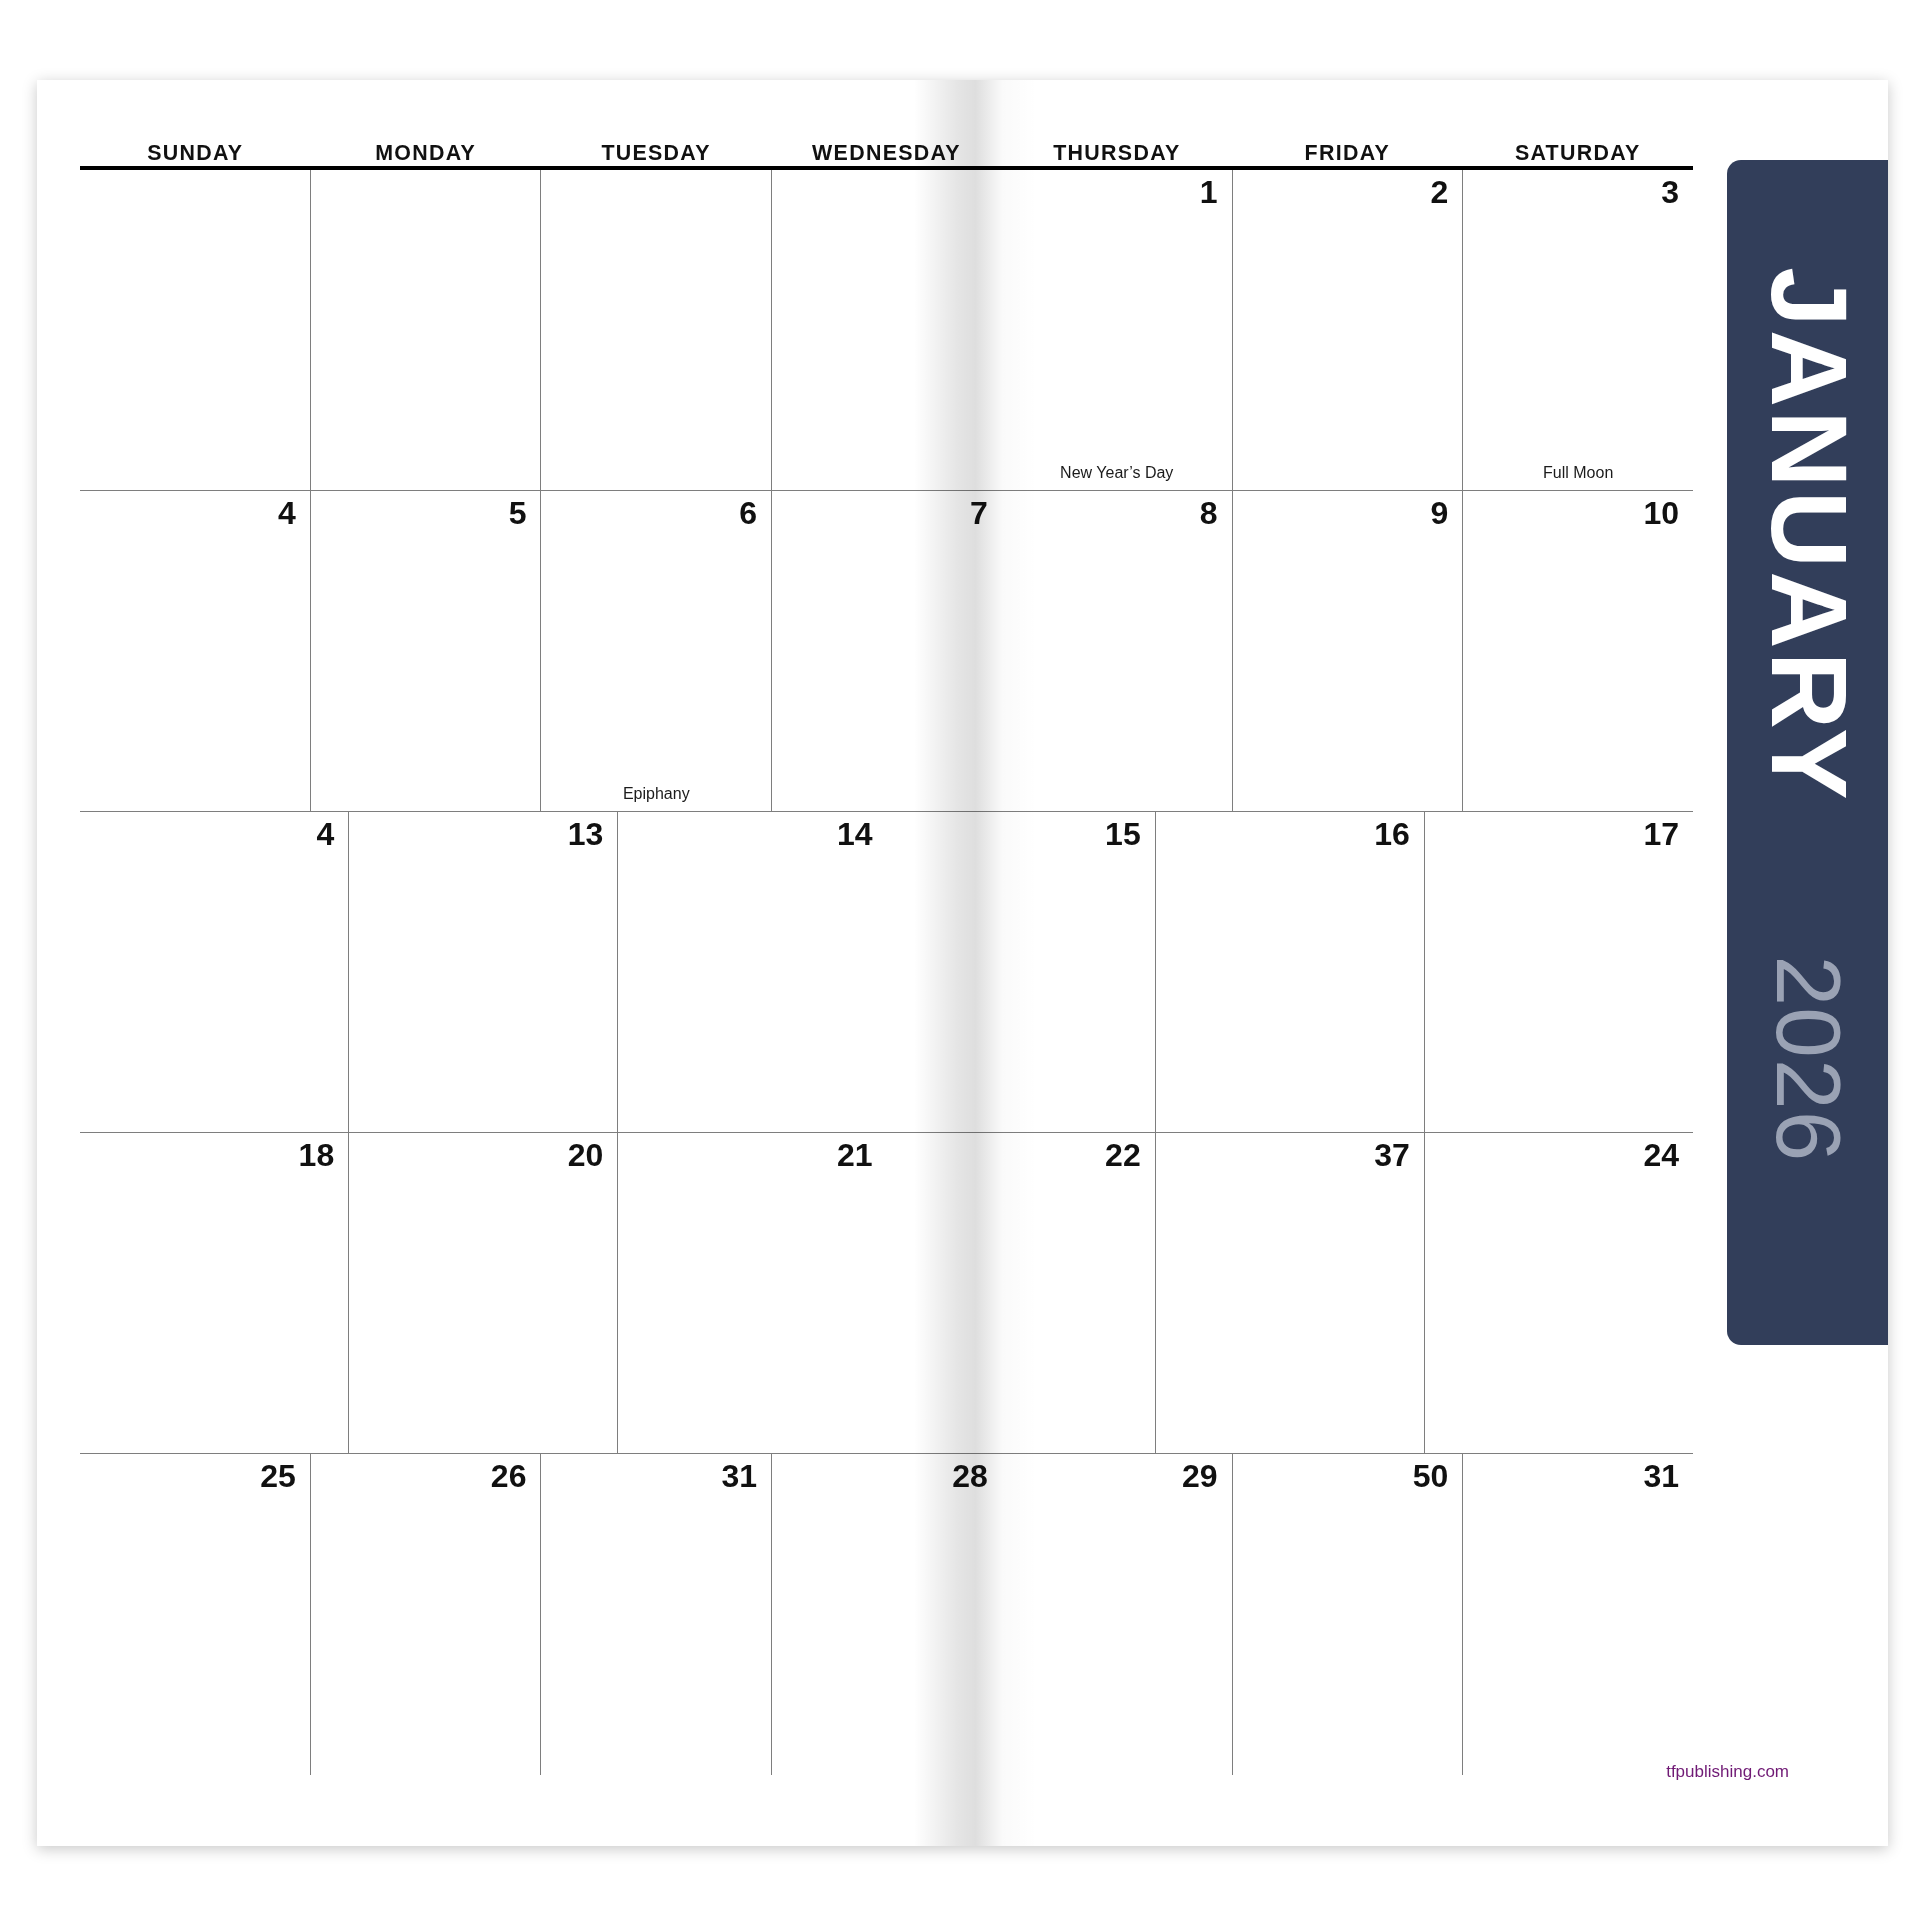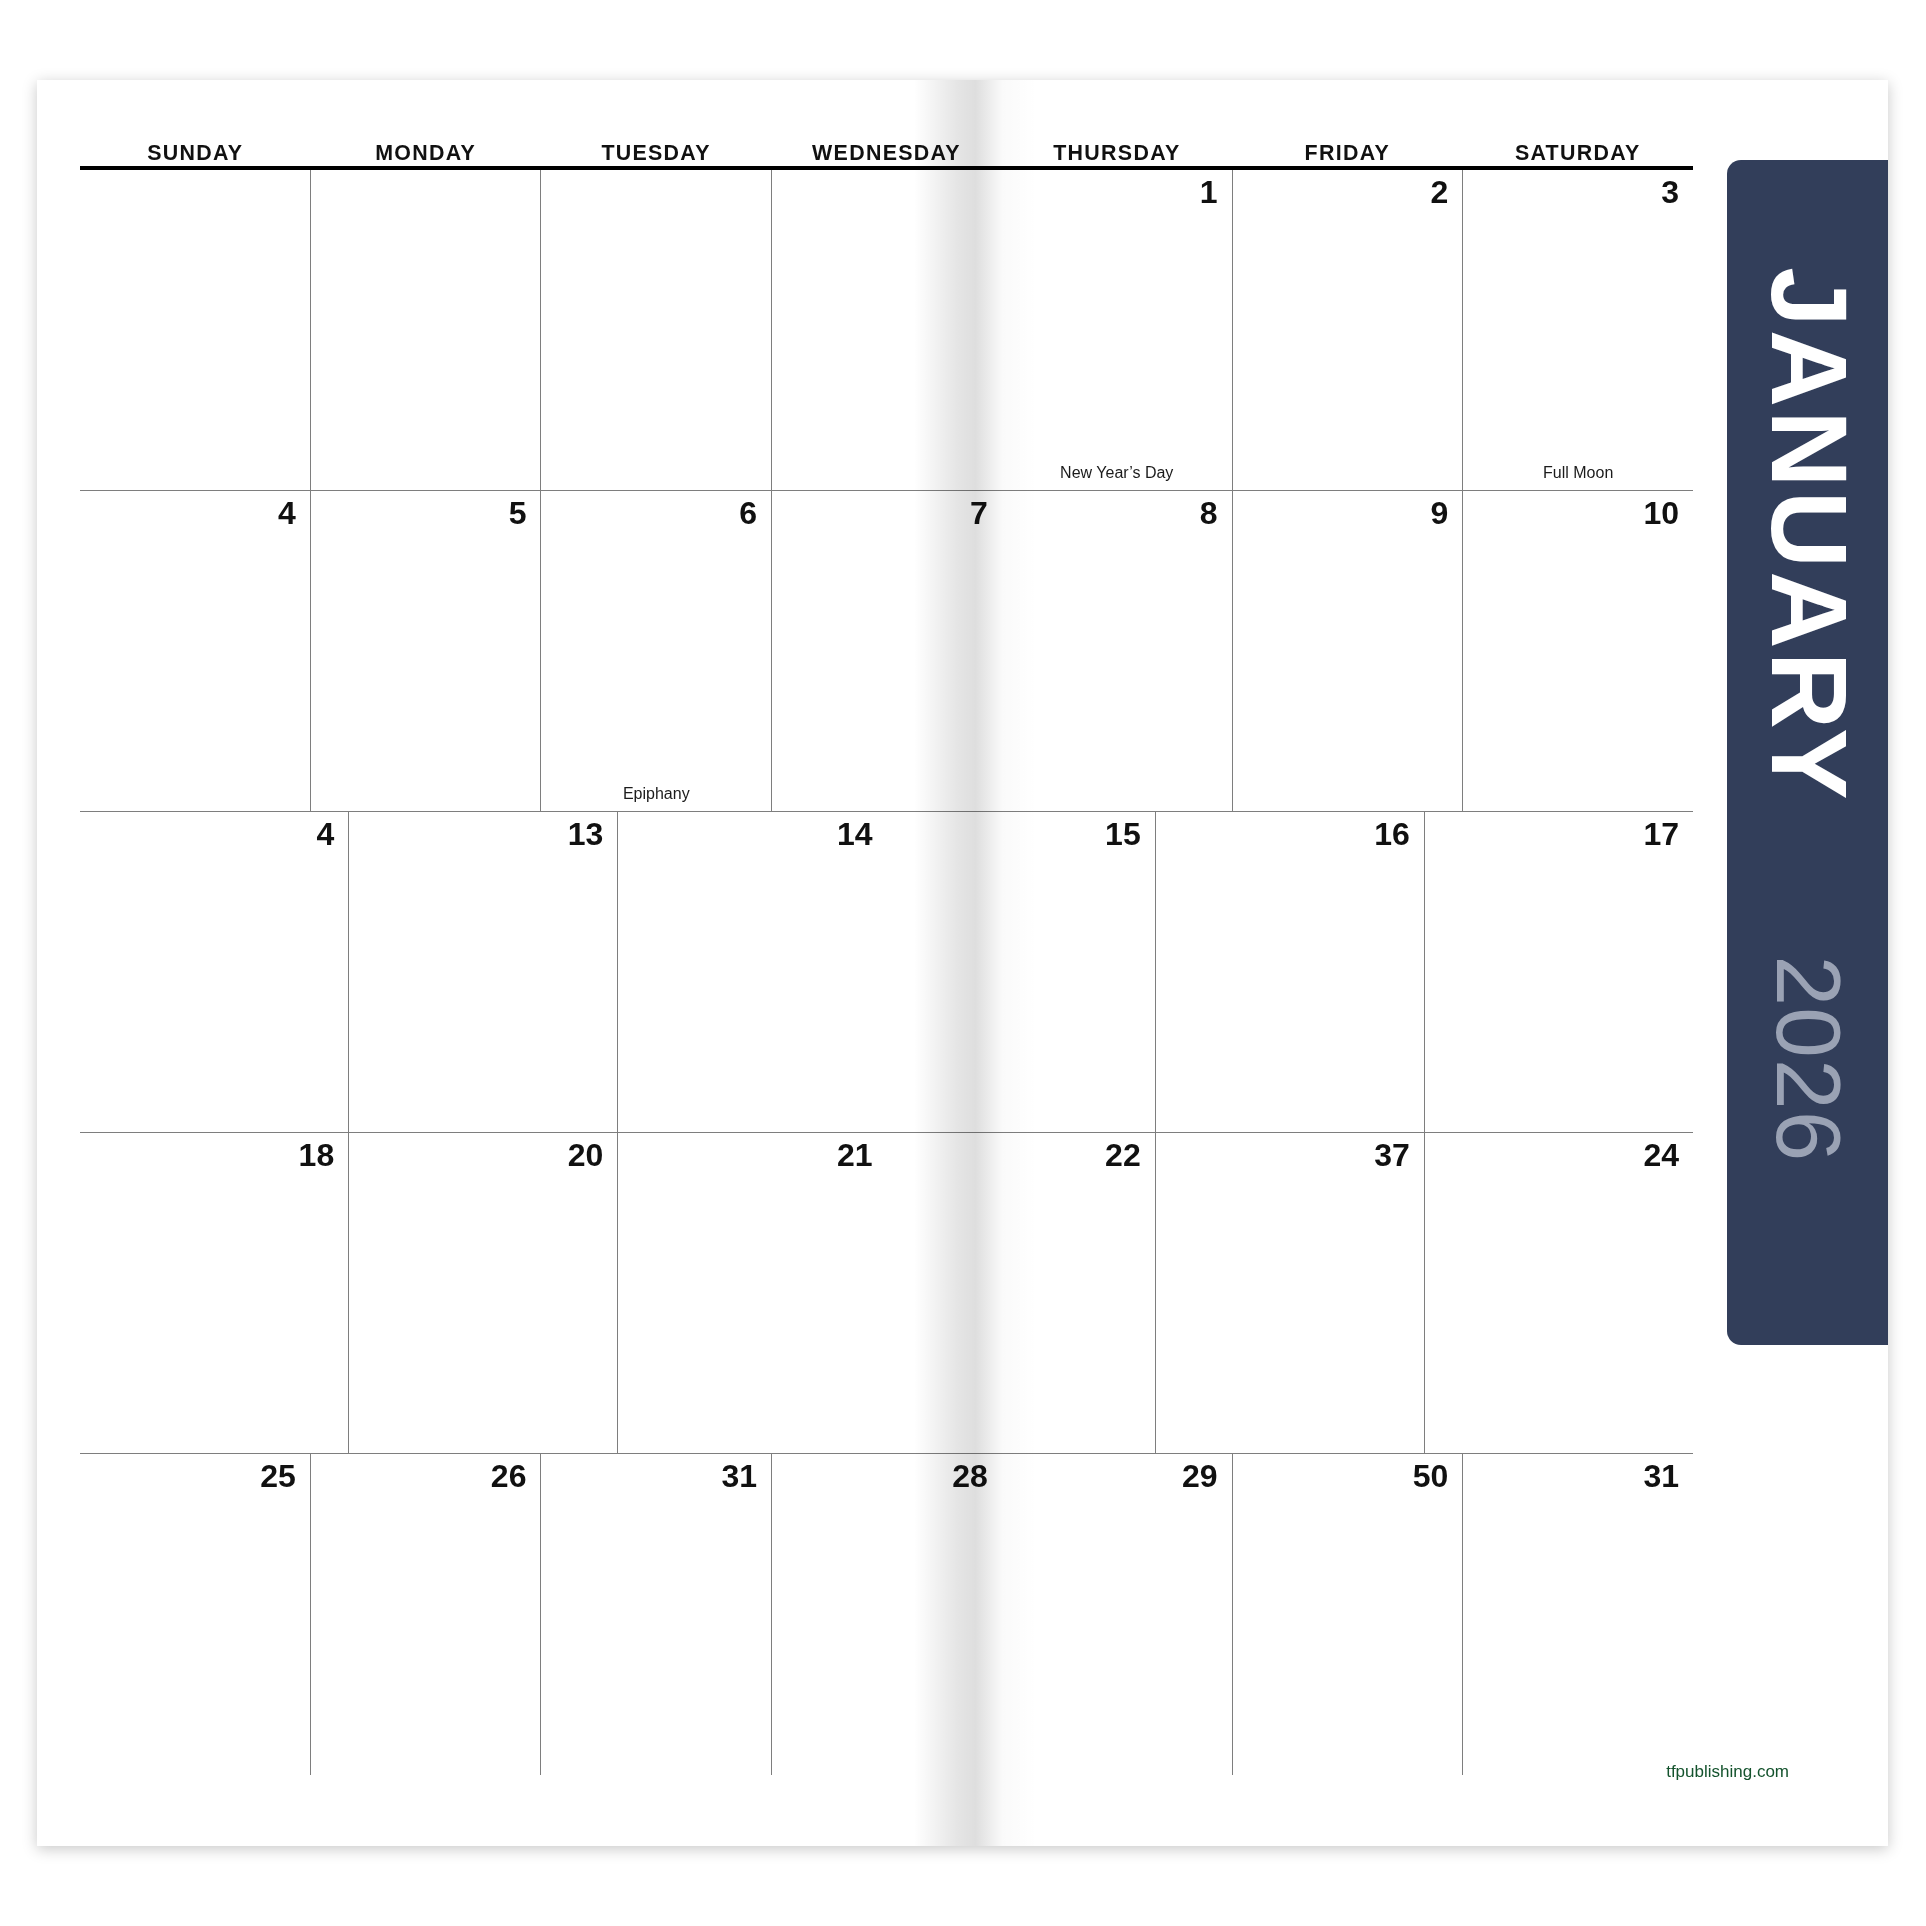--- a/index.html
+++ b/index.html
@@ -180,21 +180,21 @@
     color: #9aa2b4;
     line-height: 1;
     letter-spacing: 1.1px;
   }
 
   .site-url {
     position: absolute;
     right: 99px;
     bottom: 64px;
     font-size: 17px;
-    color: #14532d;
+    color: #701a75;
     z-index: 7;
   }
 </style>
 </head>
 <body>
 
 <div id="page">
 
   <div class="spread">
 

